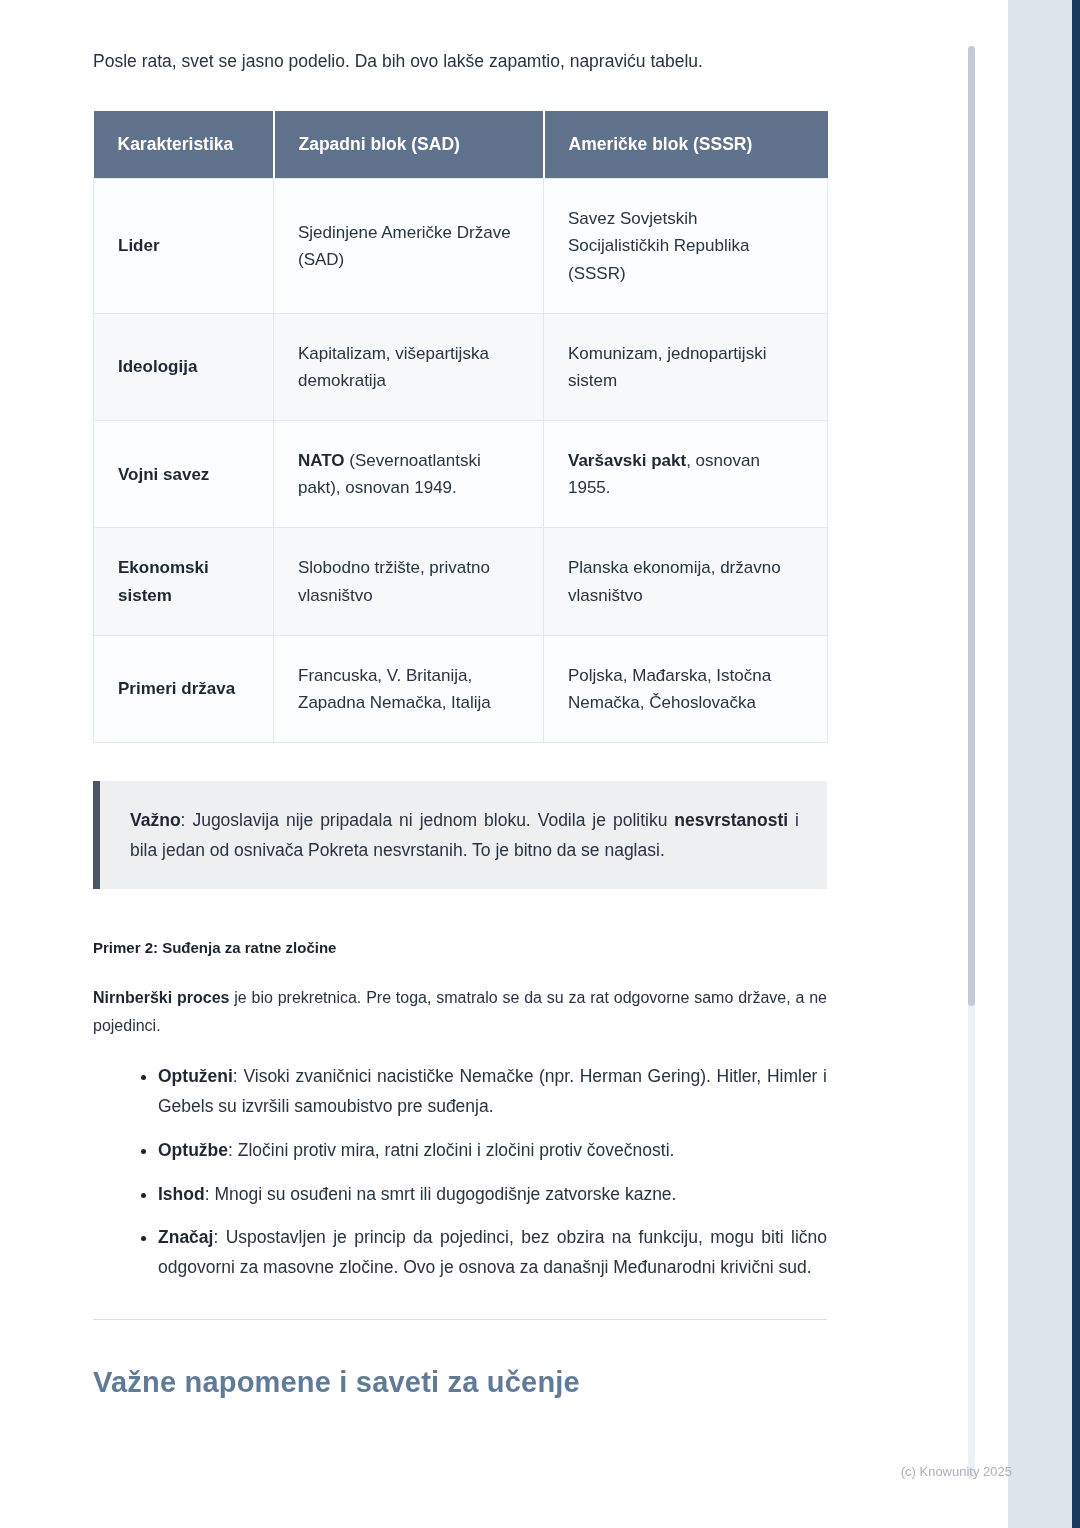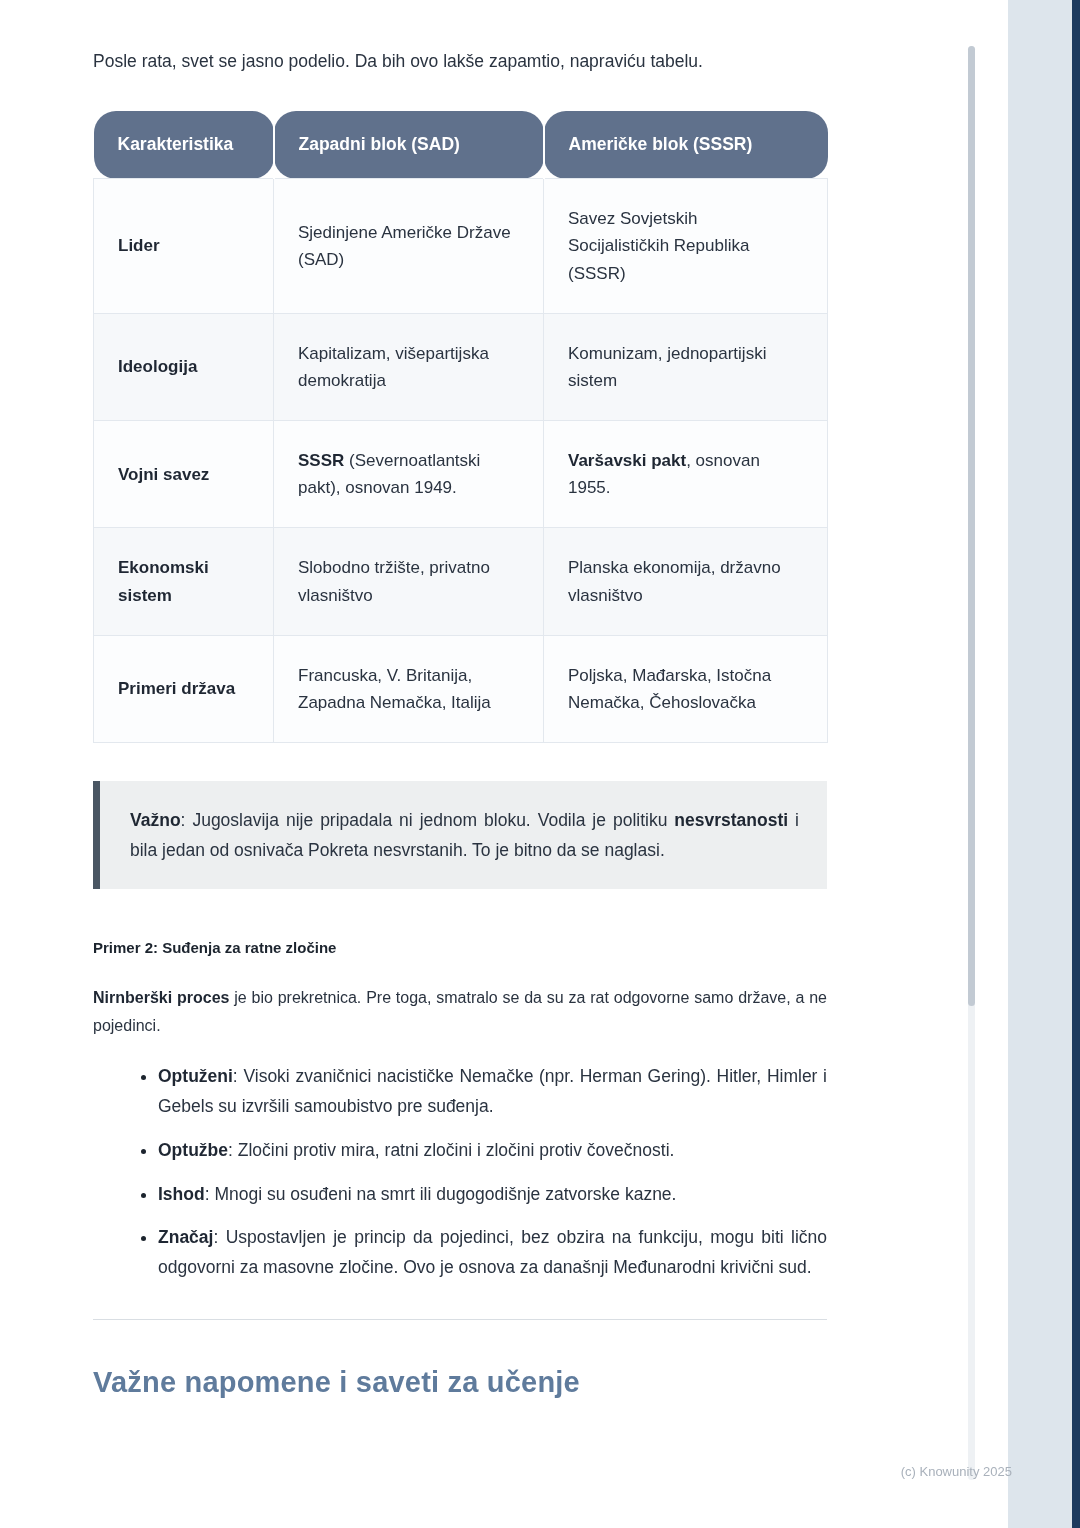--- a/index.html
+++ b/index.html
@@ -19,21 +19,20 @@
     width:100%; border-collapse:collapse; table-layout:fixed;
     margin-top:36px; font-size:17px;
   }
   table.cmp col.c1 { width:180px; }
   table.cmp col.c2 { width:270px; }
   table.cmp col.c3 { width:284px; }
   table.cmp th {
     background:#60718c; color:#ffffff; text-align:left;
     padding:23px 24px; font-size:17.5px; font-weight:bold;
     border-right:2px solid #ffffff;
-    border-radius:22px;
   }
   table.cmp th:last-child { border-right:none; }
   table.cmp td {
     border:1px solid #e3e8ee; padding:26px 24px;
     vertical-align:middle; line-height:1.6; background:#fcfdfe;
   }
   table.cmp tbody tr:nth-child(even) td { background:#f6f8fa; }
   td.lbl { font-weight:bold; color:#1f2733; }
   .b { font-weight:bold; color:#1f2733; }
 
@@ -111,21 +110,21 @@
         <td><span class="b"></span><span>Sjedinjene Američke Države (SAD)</span></td>
         <td><span class="b"></span><span>Savez Sovjetskih Socijalističkih Republika (SSSR)</span></td>
       </tr>
       <tr>
         <td class="lbl">Ideologija</td>
         <td><span class="b"></span><span>Kapitalizam, višepartijska demokratija</span></td>
         <td><span class="b"></span><span>Komunizam, jednopartijski sistem</span></td>
       </tr>
       <tr>
         <td class="lbl">Vojni savez</td>
-        <td><span class="b">SSSR</span><span> (Severnoatlantski pakt), osnovan 1949.</span></td>
+        <td><span class="b">NATO</span><span> (Severnoatlantski pakt), osnovan 1949.</span></td>
         <td><span class="b">Varšavski pakt</span><span>, osnovan 1955.</span></td>
       </tr>
       <tr>
         <td class="lbl">Ekonomski sistem</td>
         <td><span class="b"></span><span>Slobodno tržište, privatno vlasništvo</span></td>
         <td><span class="b"></span><span>Planska ekonomija, državno vlasništvo</span></td>
       </tr>
       <tr>
         <td class="lbl">Primeri država</td>
         <td><span class="b"></span><span>Francuska, V. Britanija, Zapadna Nemačka, Italija</span></td>

